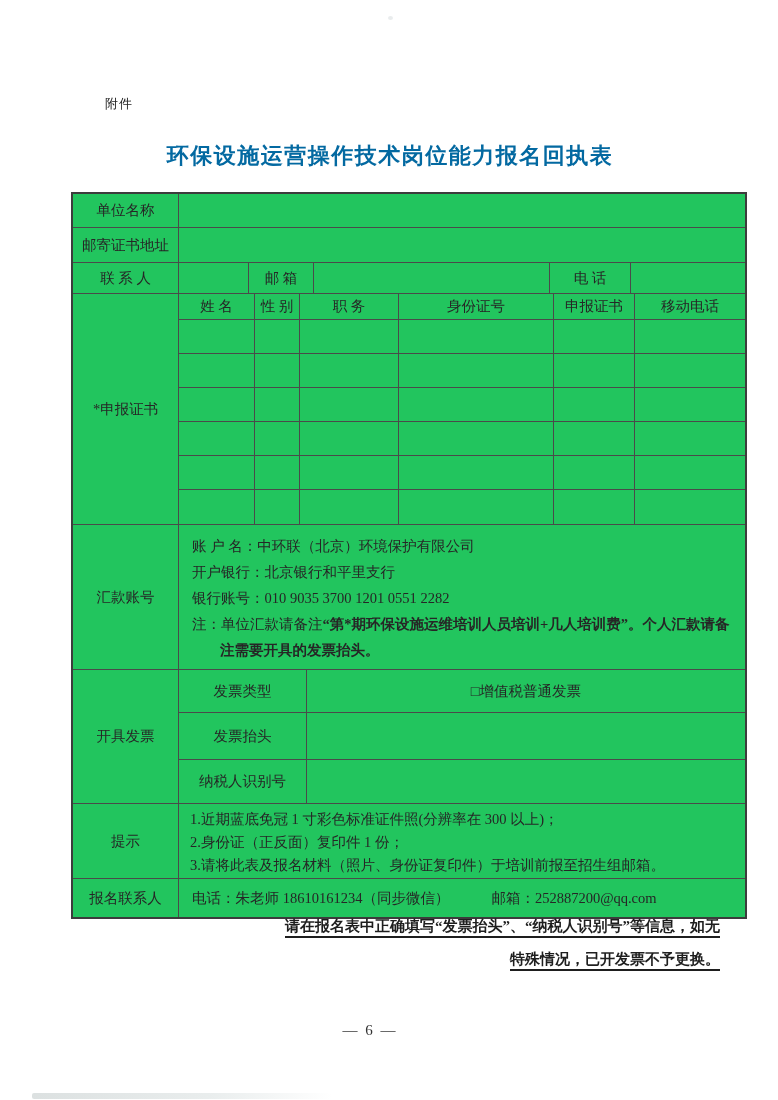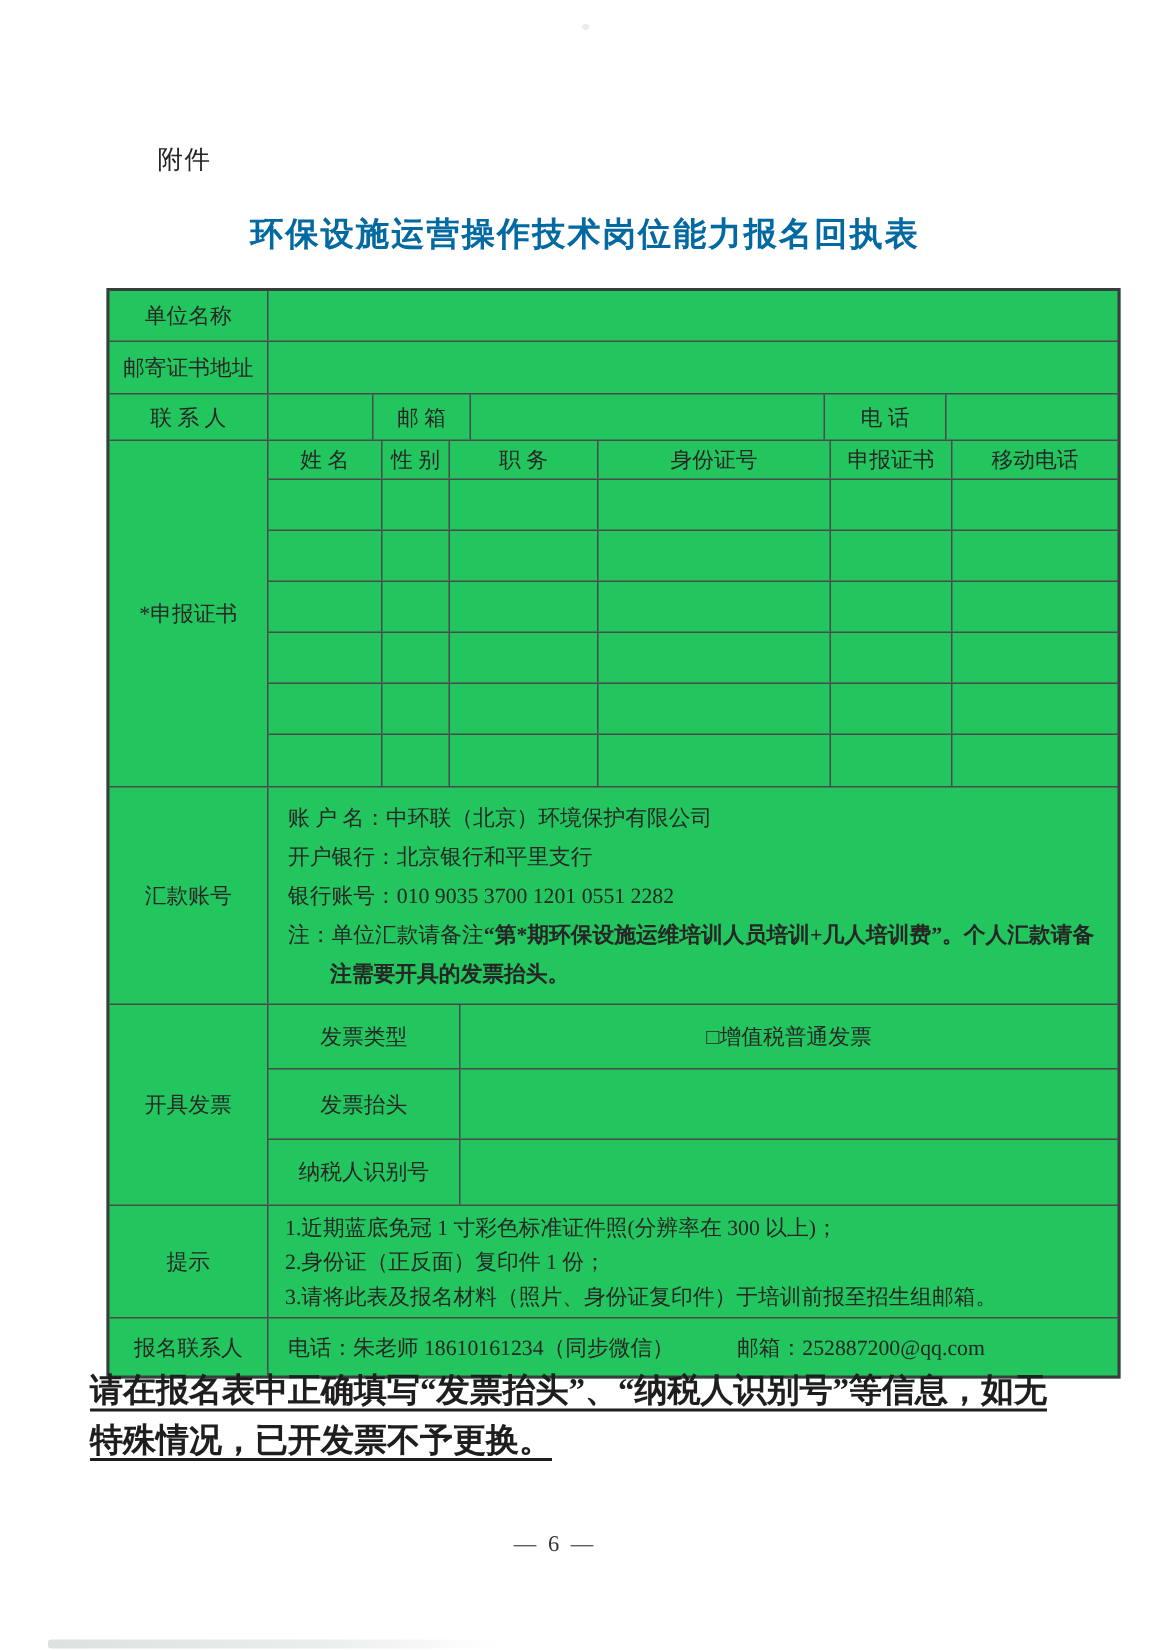--- a/index.html
+++ b/index.html
@@ -5,21 +5,21 @@
   * { margin:0; padding:0; box-sizing:border-box; }
   html,body { width:778px; height:1100px; }
   body {
     position:relative;
     width:778px; height:1100px;
     background:#ffffff;
     font-family:"Liberation Serif","DejaVu Serif",serif;
     color:#242424;
     overflow:hidden;
   }
-  .attachment { position:absolute; left:105px; top:95px; font-size:17px; letter-spacing:1px; }
+  .attachment { position:absolute; left:105px; top:95px; font-size:13px; letter-spacing:1px; }
   .doc-title {
     position:absolute; left:60px; top:141px; width:660px;
     text-align:center; font-size:22px; font-weight:bold;
     font-family:"Liberation Sans","DejaVu Sans",sans-serif;
     letter-spacing:1.5px; color:#0369a1;
   }
   
   .tbl {
     position:absolute; left:71px; top:192px; width:676px;
     border:2px solid #3c3c3c; background:#22c55e;
@@ -61,21 +61,21 @@
   .r-inv2 { height:47px; }
   .r-inv3 { height:43px;gap:12px; }
   .tips-body { padding:4px 10px 2px 11px; line-height:23px; flex:1 1 auto; display:block; }
   .r-tips { height:75px; }
   .r-reg { height:38px; }
   .reg-body { padding-left:13px; }
   .reg-gap { display:inline-block; width:42px; }
   
   .footer-note {
     position:absolute; left:60px; top:910px; width:660px;
-    text-align:left; font-size:22px; font-weight:bold; color:#1e1e1e;
+    text-align:right; font-size:15px; font-weight:bold; color:#1e1e1e;
     line-height:33px;
   }
   .footer-note .uline { text-decoration:underline; text-underline-offset:5px; text-decoration-thickness:1.5px; }
   .page-num {
     position:absolute; left:60px; top:1022px; width:620px;
     text-align:center; font-size:15px; color:#333; letter-spacing:2px;
   }
   
   .artifact-band {
     position:absolute; left:32px; top:1093px; width:300px; height:6px;

